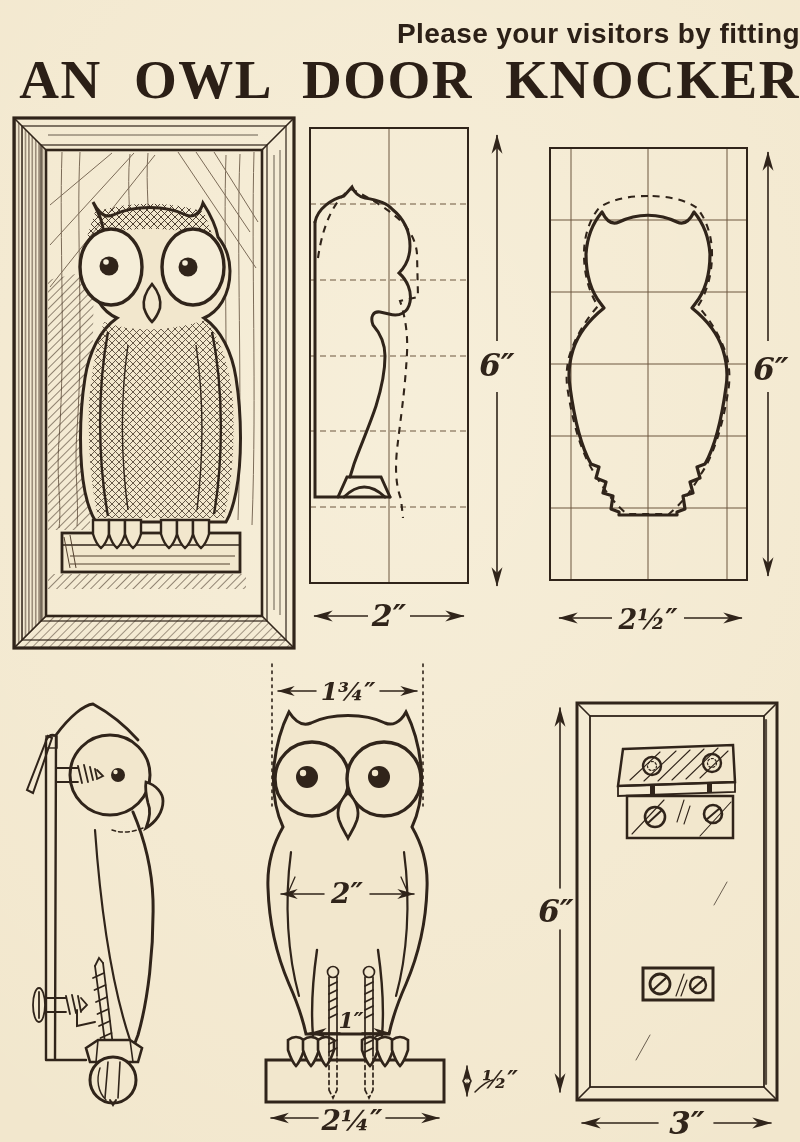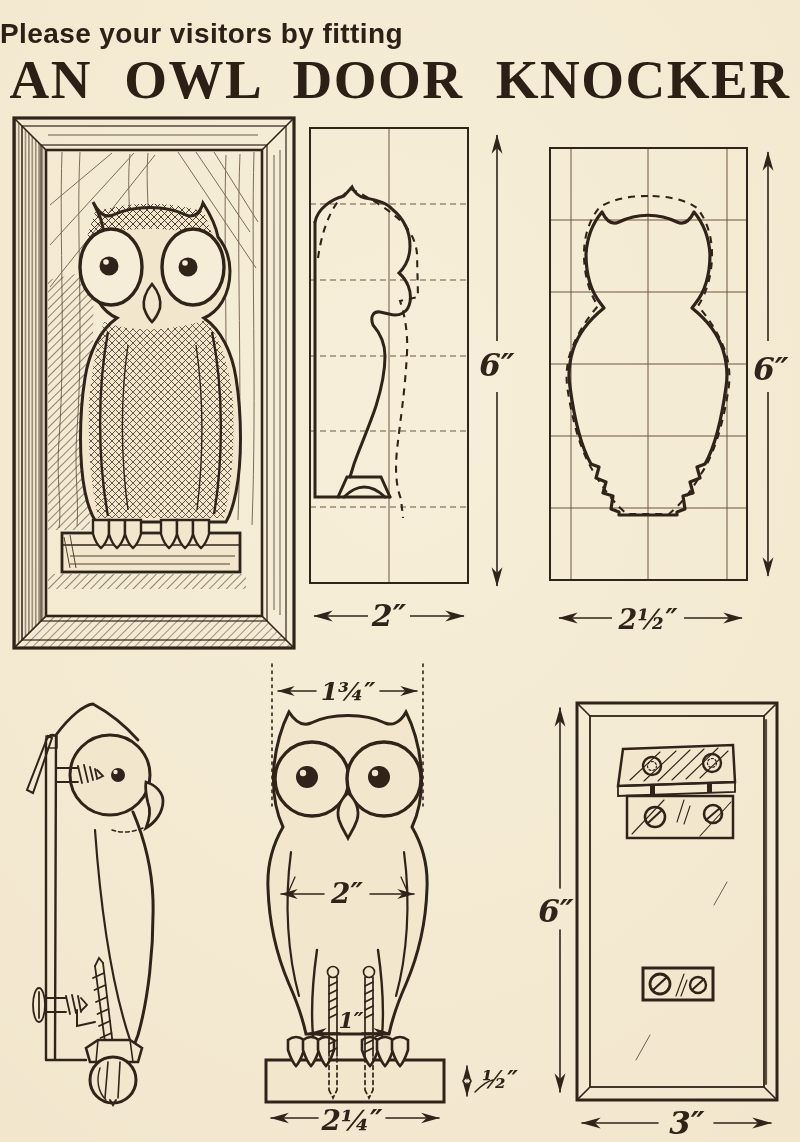--- a/index.html
+++ b/index.html
@@ -6,28 +6,28 @@
   .page{
     position:relative;width:800px;height:1142px;margin:0 auto;overflow:hidden;
     background:
       radial-gradient(130% 120% at 50% 35%, rgba(255,252,240,0.35), rgba(0,0,0,0) 65%),
       #f2e7cd;
     font-family:"Liberation Serif", serif;
     color:#2c2017;
   }
   .tagline{
     position:absolute;left:0;top:18px;width:800px;
-    text-align:left;
+    text-align:right;
     font-family:"Liberation Sans", sans-serif;
     font-size:28px;font-weight:600;letter-spacing:0.4px;
     color:#2c2017;
   }
   .main-title{
     position:absolute;left:0;top:48px;width:800px;
-    text-align:center;white-space:nowrap;
+    text-align:right;white-space:nowrap;
     font-family:"Liberation Serif", serif;
     font-size:55px;font-weight:700;letter-spacing:1.5px;word-spacing:17px;
     color:#2b1f16;
   }
   svg.fig{position:absolute;overflow:visible;}
   .dim{
     font-family:"DejaVu Serif", serif;
     font-style:italic;font-weight:700;
     fill:#30241a;
   }

